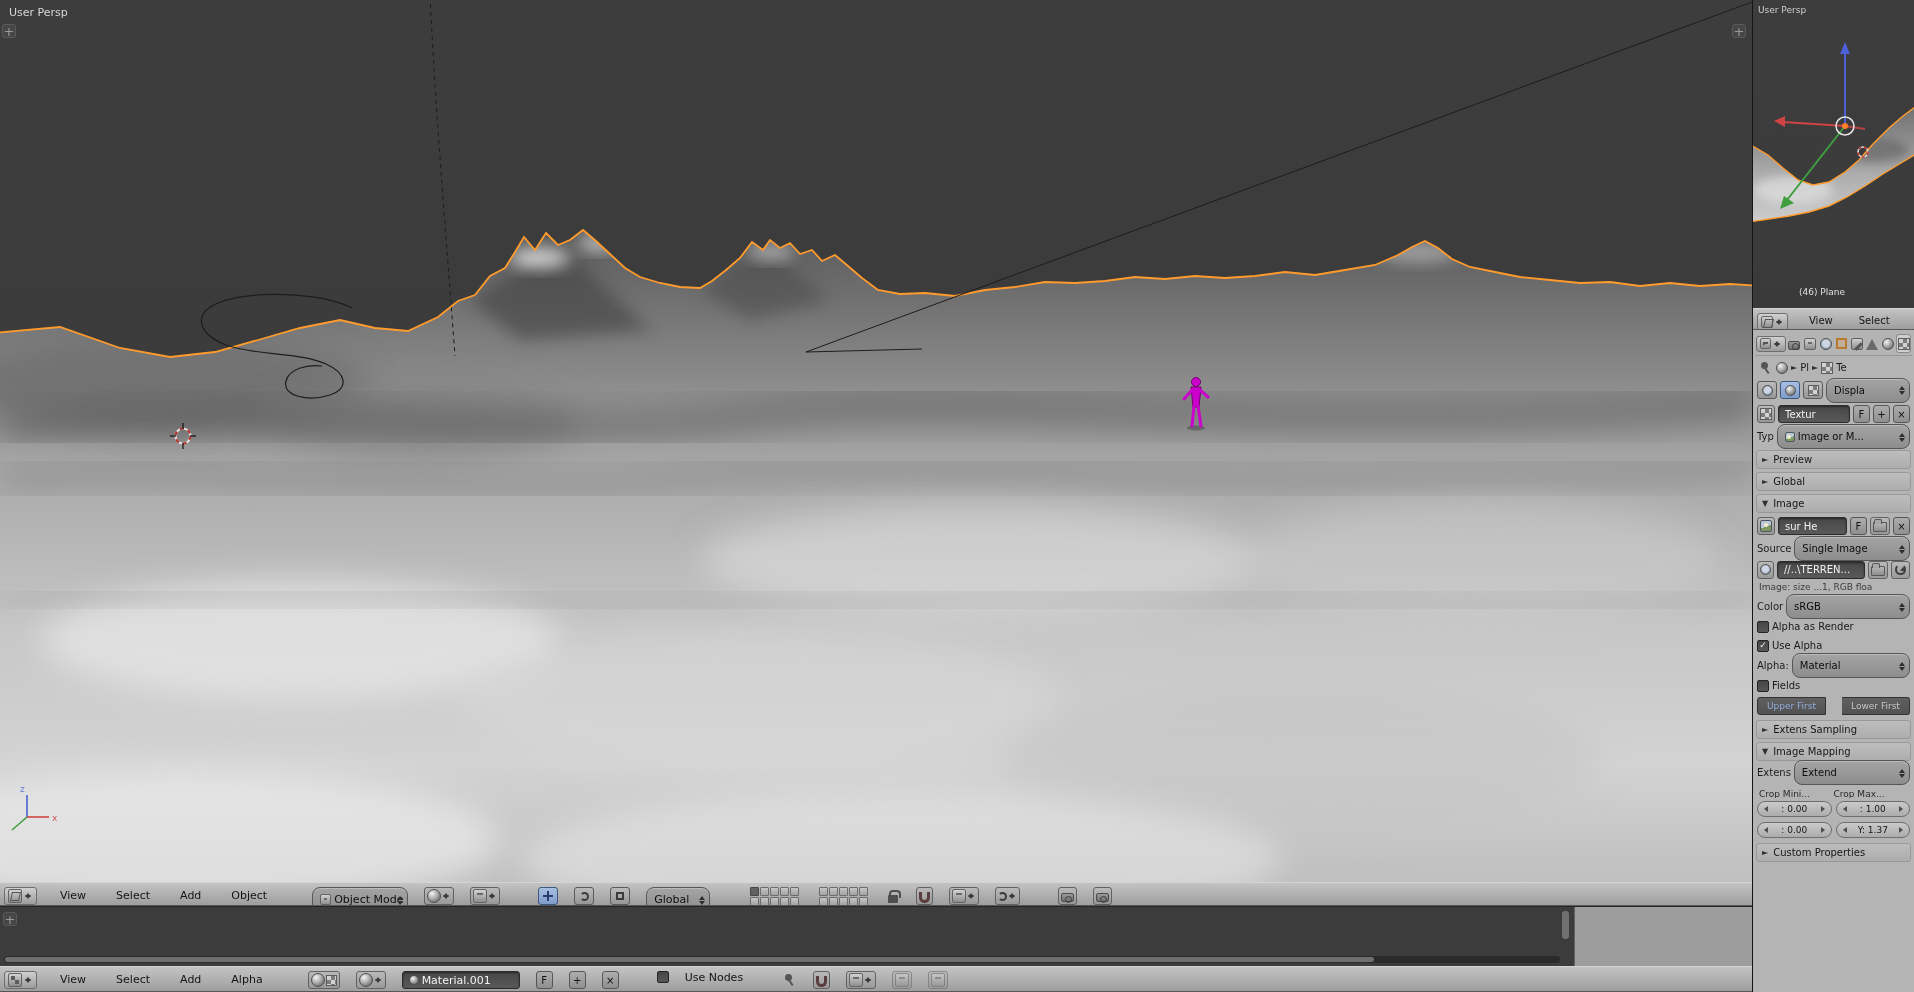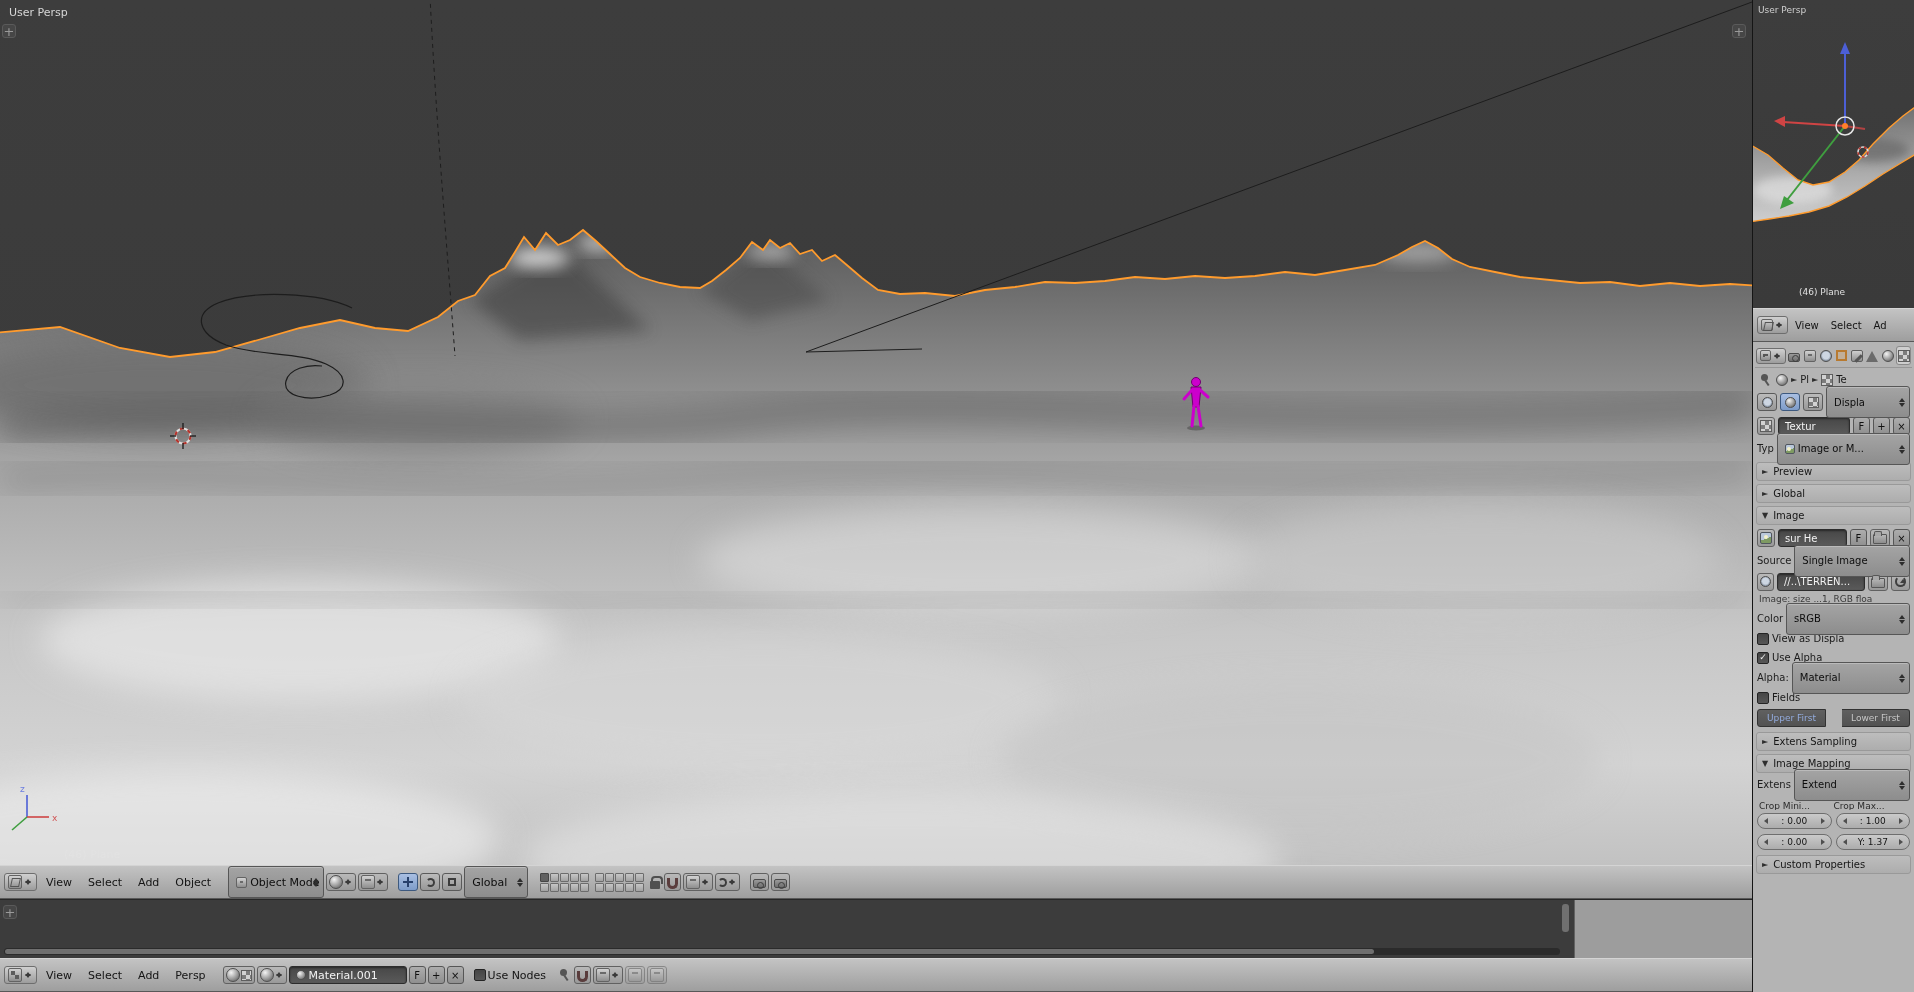--- a/index.html
+++ b/index.html
@@ -13,33 +13,33 @@
 .vp3d{position:relative;height:882px;background:linear-gradient(#3d3d3d,#393939);overflow:hidden}
 .vp3d svg{display:block;position:absolute;left:0;top:0}
 .vp-label{position:absolute;left:9px;top:6px;font-size:11px;color:#d6d6d6}
 .obj-label{position:absolute;left:64px;top:848px;font-size:11px;color:#e2e2e2}
 .region-plus{position:absolute;color:#9a9a9a;font-size:13px;line-height:13px;width:14px;height:14px;text-align:center;border:1px solid #5a5a5a;border-radius:3px;background:rgba(90,90,90,.35)}
 .rp-left{left:2px;top:24px}
 .rp-right{right:6px;top:24px}
 .rp-node{left:3px;top:5px;position:absolute}
 
 
-.hdr{display:flex;align-items:center;gap:2px;padding:16px 4px;background:linear-gradient(#c3c3c3,#9e9e9e);border-top:1px solid #d4d4d4;border-bottom:1px solid #585858;font-size:11px;color:#141414;white-space:nowrap;overflow:hidden}
+.hdr{display:flex;gap:16px;padding:4px 4px;background:linear-gradient(#c3c3c3,#9e9e9e);border-top:1px solid #d4d4d4;border-bottom:1px solid #585858;font-size:11px;color:#141414;white-space:nowrap;overflow:hidden}
 .vp-hdr{height:24px}
 .node-hdr{height:26px}
 .mini-hdr{height:22px;font-size:10px}
 .menu{padding:2px 7px;border-radius:3px}
 .sep{width:6px}
 .ed-sel{display:flex;align-items:center;gap:2px;height:18px;padding:0 3px;background:linear-gradient(#d0d0d0,#9c9c9c);border:1px solid #6e6e6e;border-radius:3px}
 .updn{position:relative;width:9px;height:12px;flex:none}
 .updn::before{content:"";position:absolute;left:1px;top:0;border:3.5px solid transparent;border-bottom:4px solid #3a3a3a}
 .updn::after{content:"";position:absolute;left:1px;bottom:0;border:3.5px solid transparent;border-top:4px solid #3a3a3a}
 
 
-.dd{position:relative;display:flex;align-items:center;gap:3px;height:32px;padding:0 15px 0 7px;background:linear-gradient(#a4a4a4,#8d8d8d);border:1px solid #565656;border-radius:3px;color:#0d0d0d;box-shadow:inset 0 1px 0 rgba(255,255,255,.25);white-space:nowrap;overflow:hidden}
+.dd{position:relative;display:flex;align-items:center;gap:3px;height:25px;padding:0 15px 0 7px;background:linear-gradient(#a4a4a4,#8d8d8d);border:1px solid #565656;border-radius:8px;color:#0d0d0d;box-shadow:inset 0 1px 0 rgba(255,255,255,.25);white-space:nowrap;overflow:hidden}
 .dd::before{content:"";position:absolute;right:4px;top:50%;margin-top:-7px;border:3px solid transparent;border-bottom:4px solid #2d2d2d}
 .dd::after{content:"";position:absolute;right:4px;top:50%;margin-top:1px;border:3px solid transparent;border-top:4px solid #2d2d2d}
 .iconbtn{display:flex;align-items:center;gap:1px;height:18px;padding:0 2px;background:linear-gradient(#b9b9b9,#999);border:1px solid #616161;border-radius:3px}
 .iconbtn.flat{background:none;border:none}
 .iconbtn.dim{opacity:.55}
 .tf{display:flex;align-items:center;gap:3px;height:18px;padding:0 6px;background:linear-gradient(#474747,#5a5a5a);border:1px solid #2c2c2c;border-radius:3px;color:#f2f2f2;box-shadow:inset 0 1px 2px rgba(0,0,0,.45);white-space:nowrap;overflow:hidden}
 .sb{display:flex;align-items:center;justify-content:center;height:18px;min-width:17px;padding:0 3px;background:linear-gradient(#adadad,#8f8f8f);border:1px solid #565656;border-radius:3px;color:#111;font-size:10px}
 .cb{width:12px;height:12px;flex:none;border-radius:2px;background:linear-gradient(#454545,#575757);border:1px solid #242424;display:inline-flex;align-items:center;justify-content:center;color:#f0f0f0;font-size:9px;line-height:9px}
 .tgl{width:20px;height:18px;display:flex;align-items:center;justify-content:center;background:linear-gradient(#bbb,#979797);border:1px solid #5a5a5a;border-radius:3px}
 .tgl.on{background:linear-gradient(#a9bfe2,#7e9cc9);border-color:#3d597f}
@@ -319,21 +319,21 @@
     </div>
 
     <div class="hdr node-hdr">
       <span class="ed-sel">
           <span class="ic ic-node"></span>
           <span class="updn"></span>
         </span>
       <span class="menu">View</span>
       <span class="menu">Select</span>
       <span class="menu">Add</span>
-      <span class="menu">Persp</span>
+      <span class="menu">Alpha</span>
       <span class="sep"></span>
       <span class="iconbtn">
           <span class="ic ic-sphere"></span>
           <span class="ic ic-checker" style="width:11px;height:11px"></span>
         </span>
       <span class="iconbtn">
           <span class="ic ic-sphere"></span>
           <span class="updn"></span>
         </span>
       <span class="tf" style="width:118px">
@@ -553,21 +553,21 @@
 
       <div class="prow tight">
         <span class="plabel">Color</span>
         <span class="dd grow">
             <span>sRGB</span>
           </span>
       </div>
 
       <div class="prow cbrow">
         <span class="cb"></span>
-        <span>View as Displa</span>
+        <span>Alpha as Render</span>
       </div>
 
       <div class="prow cbrow">
         <span class="cb">
             <span class="chk-glyph">✓</span>
           </span>
         <span>Use Alpha</span>
       </div>
 
       <div class="prow tight">

